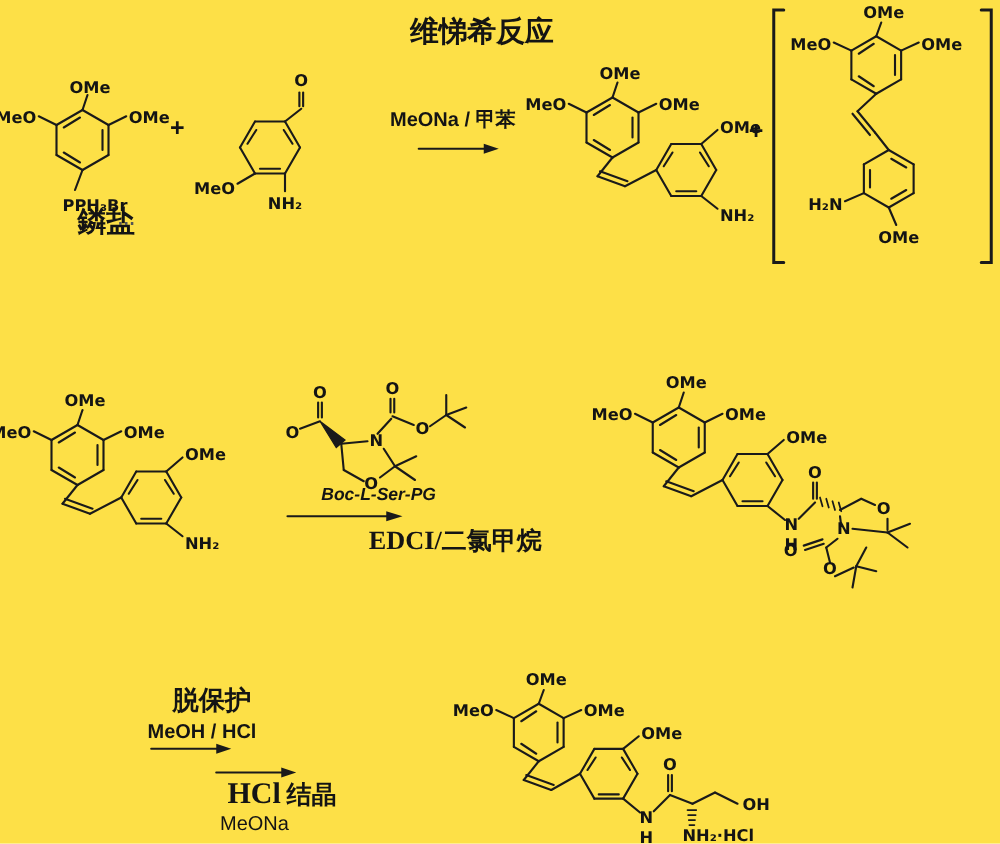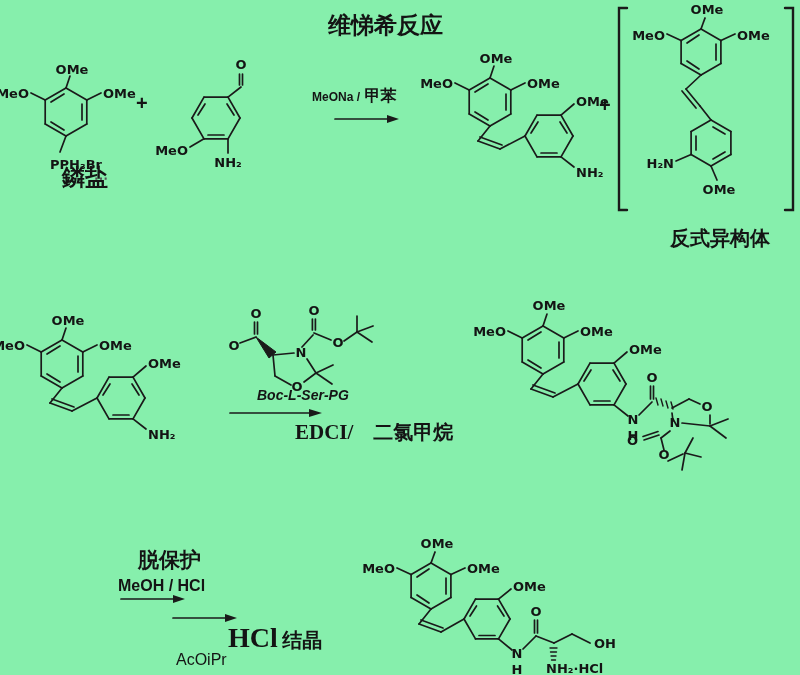--- a/index.html
+++ b/index.html
@@ -1,16 +1,16 @@
 <!DOCTYPE html>
 <html><head>
 <meta charset="utf-8">
 <style>
   html,body{margin:0;padding:0;background:#fff;}
-  #canvas{position:relative;width:800px;height:675px;background:#86efac;overflow:hidden;
+  #canvas{position:relative;width:800px;height:675px;background:#fde047;overflow:hidden;
           font-family:"Liberation Sans",sans-serif;color:#151515;}
   .lbl{position:absolute;font-weight:bold;color:#141414;white-space:nowrap;}
   .struct{position:absolute;overflow:visible;}
   svg line, svg path, svg polyline{stroke:#1a1a1a;stroke-width:1.7;fill:none;stroke-linecap:round;}
   svg path.bracket{stroke-width:2.4;}
   svg line.hash{stroke-width:1.4;}
   svg polygon.head{fill:#1a1a1a;stroke:none;}
   svg polygon.wedge{fill:#1a1a1a;stroke:#1a1a1a;stroke-width:1;}
   svg text{font-family:"DejaVu Sans","Liberation Sans",sans-serif;font-weight:bold;
            font-size:13px;fill:#141414;stroke:none;}
@@ -66,21 +66,21 @@
         <line x1="84.5" y1="30" x2="84.5" y2="19"></line>
       <line x1="46" y1="83.8" x2="32" y2="92"></line>
         <line x1="70" y1="83.8" x2="70" y2="98"></line>
     </g>
     <text x="83" y="14" text-anchor="middle">O</text>
     <text x="30" y="100" text-anchor="end">MeO</text>
     <text x="70" y="112" text-anchor="middle">NH₂</text>
   </svg>
 
   <div class="lbl" style="left:312px;top:86px;">
-    <span style="font-size:12px;">MeONa /</span>
+    <span style="font-size:16px;">MeONa /</span>
     <span style="font-size:16px;">甲苯</span>
   </div>
   <svg class="struct" style="left:335px;top:114px;" width="66" height="12">
     <line x1="0" y1="5" x2="53" y2="5"></line>
       <polygon class="head" points="52,1 64,5 52,9"></polygon>
   </svg>
 
   <svg class="struct" style="left:428px;top:50px;" width="188" height="138">
     <g>
       <line x1="62" y1="28" x2="82.8" y2="40"></line>
@@ -151,21 +151,20 @@
       <line x1="83" y1="150" x2="83" y2="136"></line>
       <line x1="78.1" y1="154.5" x2="63" y2="161"></line>
         <line x1="98" y1="166" x2="104" y2="180"></line>
     </g>
     <text x="94" y="14" text-anchor="middle">OMe</text>
     <text x="52" y="40" text-anchor="end">MeO</text>
     <text x="124" y="40" text-anchor="start">OMe</text>
     <text x="61" y="168" text-anchor="end">H₂N</text>
     <text x="106" y="194" text-anchor="middle">OMe</text>
   </svg>
-  <div class="lbl" style="left:670px;top:225px;font-size:20px;">反式异构体</div>
 
   <svg class="struct" style="left:0px;top:312px;" width="188" height="138">
     <g>
       <line x1="62" y1="28" x2="82.8" y2="40"></line>
         <line x1="82.8" y1="40" x2="82.8" y2="64"></line>
       <line x1="82.8" y1="64" x2="62" y2="76"></line>
         <line x1="62" y1="76" x2="41.2" y2="64"></line>
       <line x1="41.2" y1="64" x2="41.2" y2="40"></line>
         <line x1="41.2" y1="40" x2="62" y2="28"></line>
       <line x1="47" y1="42" x2="60" y2="34"></line>
@@ -225,21 +224,21 @@
     <text x="85" y="95" text-anchor="middle">O</text>
     <text x="102" y="19" text-anchor="middle">O</text>
     <text x="126" y="51" text-anchor="middle">O</text>
   </svg>
   <div class="lbl" style="left:257px;top:387px;font-size:14px;font-style:italic;">Boc-L-Ser-PG</div>
   <svg class="struct" style="left:230px;top:408px;" width="95" height="12">
     <line x1="0" y1="5" x2="80" y2="5"></line>
       <polygon class="head" points="79,1 92,5 79,9"></polygon>
   </svg>
   <div class="lbl" style="left:247px;top:419px;">
-    <span class="serif" style="font-size:21px;margin-left:48px;">EDCI/</span><span style="font-size:20px;margin-left:20px;">二氯甲烷</span>
+    <span class="serif" style="font-size:21px;margin-left:48px;">EDCI/</span><span style="font-size:20px;">二氯甲烷</span>
   </div>
 
   <svg class="struct" style="left:448px;top:293px;" width="310" height="195">
     <g>
       <line x1="95" y1="33" x2="115.8" y2="45"></line>
         <line x1="115.8" y1="45" x2="115.8" y2="69"></line>
       <line x1="115.8" y1="69" x2="95" y2="81"></line>
         <line x1="95" y1="81" x2="74.2" y2="69"></line>
       <line x1="74.2" y1="69" x2="74.2" y2="45"></line>
         <line x1="74.2" y1="45" x2="95" y2="33"></line>
@@ -304,24 +303,24 @@
   <div class="lbl" style="left:118px;top:577px;font-size:16px;">MeOH / HCl</div>
   <svg class="struct" style="left:121px;top:594px;" width="66" height="12">
     <line x1="0" y1="5" x2="53" y2="5"></line>
       <polygon class="head" points="52,1 64,5 52,9"></polygon>
   </svg>
   <svg class="struct" style="left:173px;top:613px;" width="66" height="12">
     <line x1="0" y1="5" x2="53" y2="5"></line>
       <polygon class="head" points="52,1 64,5 52,9"></polygon>
   </svg>
   <div class="lbl" style="left:182px;top:622px;">
-    <span class="serif" style="font-size:28px;margin-left:46px;">HCl</span>
+    <span class="serif" style="font-size:24px;">HCl</span>
     <span style="font-size:20px;">结晶</span>
   </div>
-  <div class="lbl" style="left:176px;top:651px;font-size:16px;font-weight:normal;">AcOiPr</div>
+  <div class="lbl" style="left:176px;top:651px;font-size:16px;font-weight:normal;">MeONa</div>
 
   <svg class="struct" style="left:363px;top:521px;" width="290" height="154">
     <g>
       <line x1="68" y1="42" x2="87.9" y2="53.5"></line>
         <line x1="87.9" y1="53.5" x2="87.9" y2="76.5"></line>
       <line x1="87.9" y1="76.5" x2="68" y2="88"></line>
         <line x1="68" y1="88" x2="48.1" y2="76.5"></line>
       <line x1="48.1" y1="76.5" x2="48.1" y2="53.5"></line>
         <line x1="48.1" y1="53.5" x2="68" y2="42"></line>
       <line x1="54" y1="56" x2="66" y2="48"></line>

